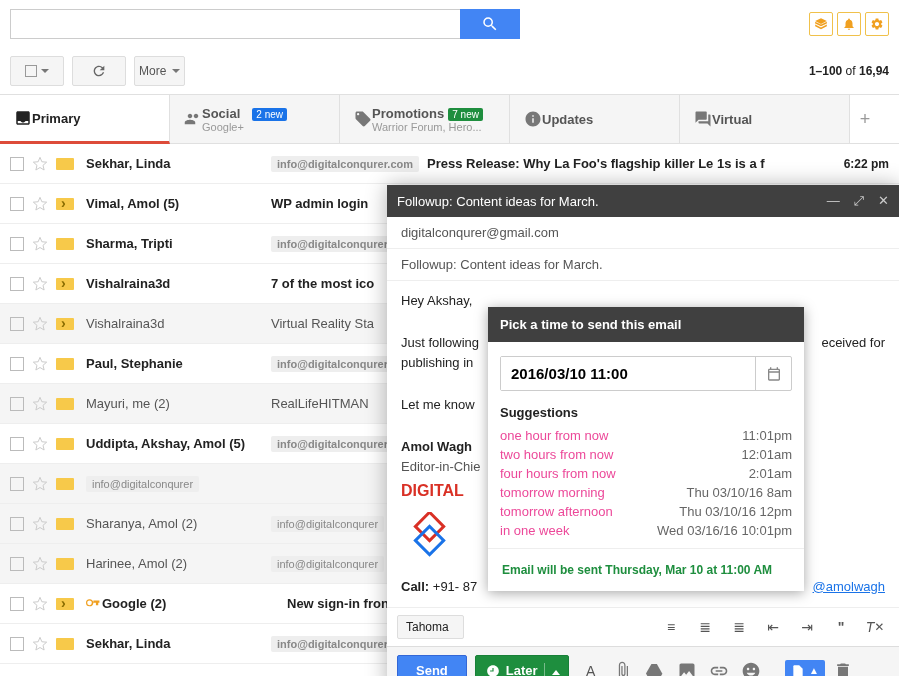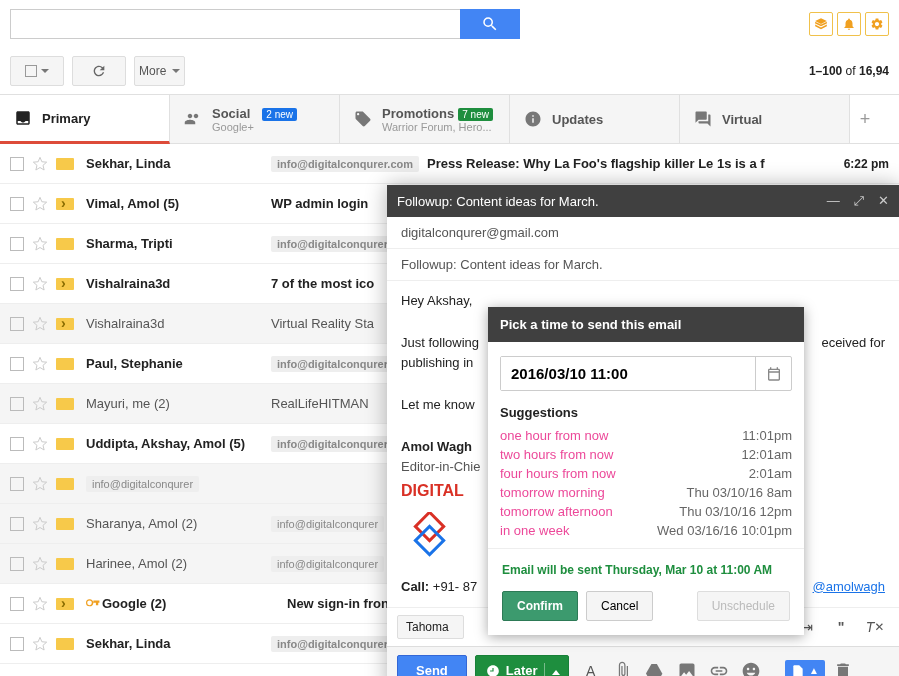--- a/index.html
+++ b/index.html
@@ -18,21 +18,21 @@
   
   .toolbar { display: flex; align-items: center; padding: 8px 10px; gap: 8px; }
   .btn { background: #f5f5f5; border: 1px solid #ddd; border-radius: 2px; height: 30px; display: flex; align-items: center; padding: 0 4px; cursor: pointer; color: #555; font-size: 12px; }
   .btn-sel { width: 54px; justify-content: center; gap: 4px; }
   .btn-sel .chk { width: 12px; height: 12px; border: 1px solid #999; }
   .btn-sel .caret, .btn .caret { width: 0; height: 0; border-left: 4px solid transparent; border-right: 4px solid transparent; border-top: 4px solid #777; }
   .count-text { margin-left: auto; font-size: 12px; color: #222; }
   
   
   .tabs { display: flex; border-bottom: 1px solid #e0e0e0; border-top: 1px solid #e0e0e0; height: 50px; }
-  .tab { flex: 0 0 170px; display: flex; align-items: center; gap: 10px; padding: 0 14px; border-right: 1px solid #e0e0e0; cursor: pointer; position: relative; }
+  .tab { flex: 0 0 170px; display: flex; align-items: center; padding: 0 14px; border-right: 1px solid #e0e0e0; cursor: pointer; position: relative; }
   .tab.active { border-bottom: 3px solid #dd4b39; margin-bottom: -1px; background: #fff; }
   .tab:not(.active) { background: #f5f5f5; color: #777; }
   .tab-icon { width: 18px; height: 18px; fill: #777; }
   .tab.active .tab-icon { fill: #222; }
   .tab-label { font-size: 13px; font-weight: bold; }
   .tab:not(.active) .tab-label { color: #555; font-weight: bold; }
   .tab-sub { font-size: 11px; color: #999; }
   .tab-col { display: flex; flex-direction: column; }
   .badge-blue { background: #1a73e8; color: #fff; font-size: 10px; padding: 1px 4px; border-radius: 2px; margin-left: 12px; }
   .badge-green { background: #1e8e3e; color: #fff; font-size: 10px; padding: 1px 4px; border-radius: 2px; margin-left: 4px; }
@@ -496,18 +496,13 @@
           <a>tomorrow afternoon</a>
           <span>Thu 03/10/16 12pm</span>
         </div>
         <div class="sugg-row">
           <a>in one week</a>
           <span>Wed 03/16/16 10:01pm</span>
         </div>
       </div>
   </div>
   <div class="sched-info">Email will be sent Thursday, Mar 10 at 11:00 AM</div>
-  <div class="sched-btns">
-    <button class="confirm-btn">Confirm</button>
-    <button class="cancel-btn">Cancel</button>
-    <button class="unsched-btn">Unschedule</button>
-  </div>
 </div>
 
 </body></html>

